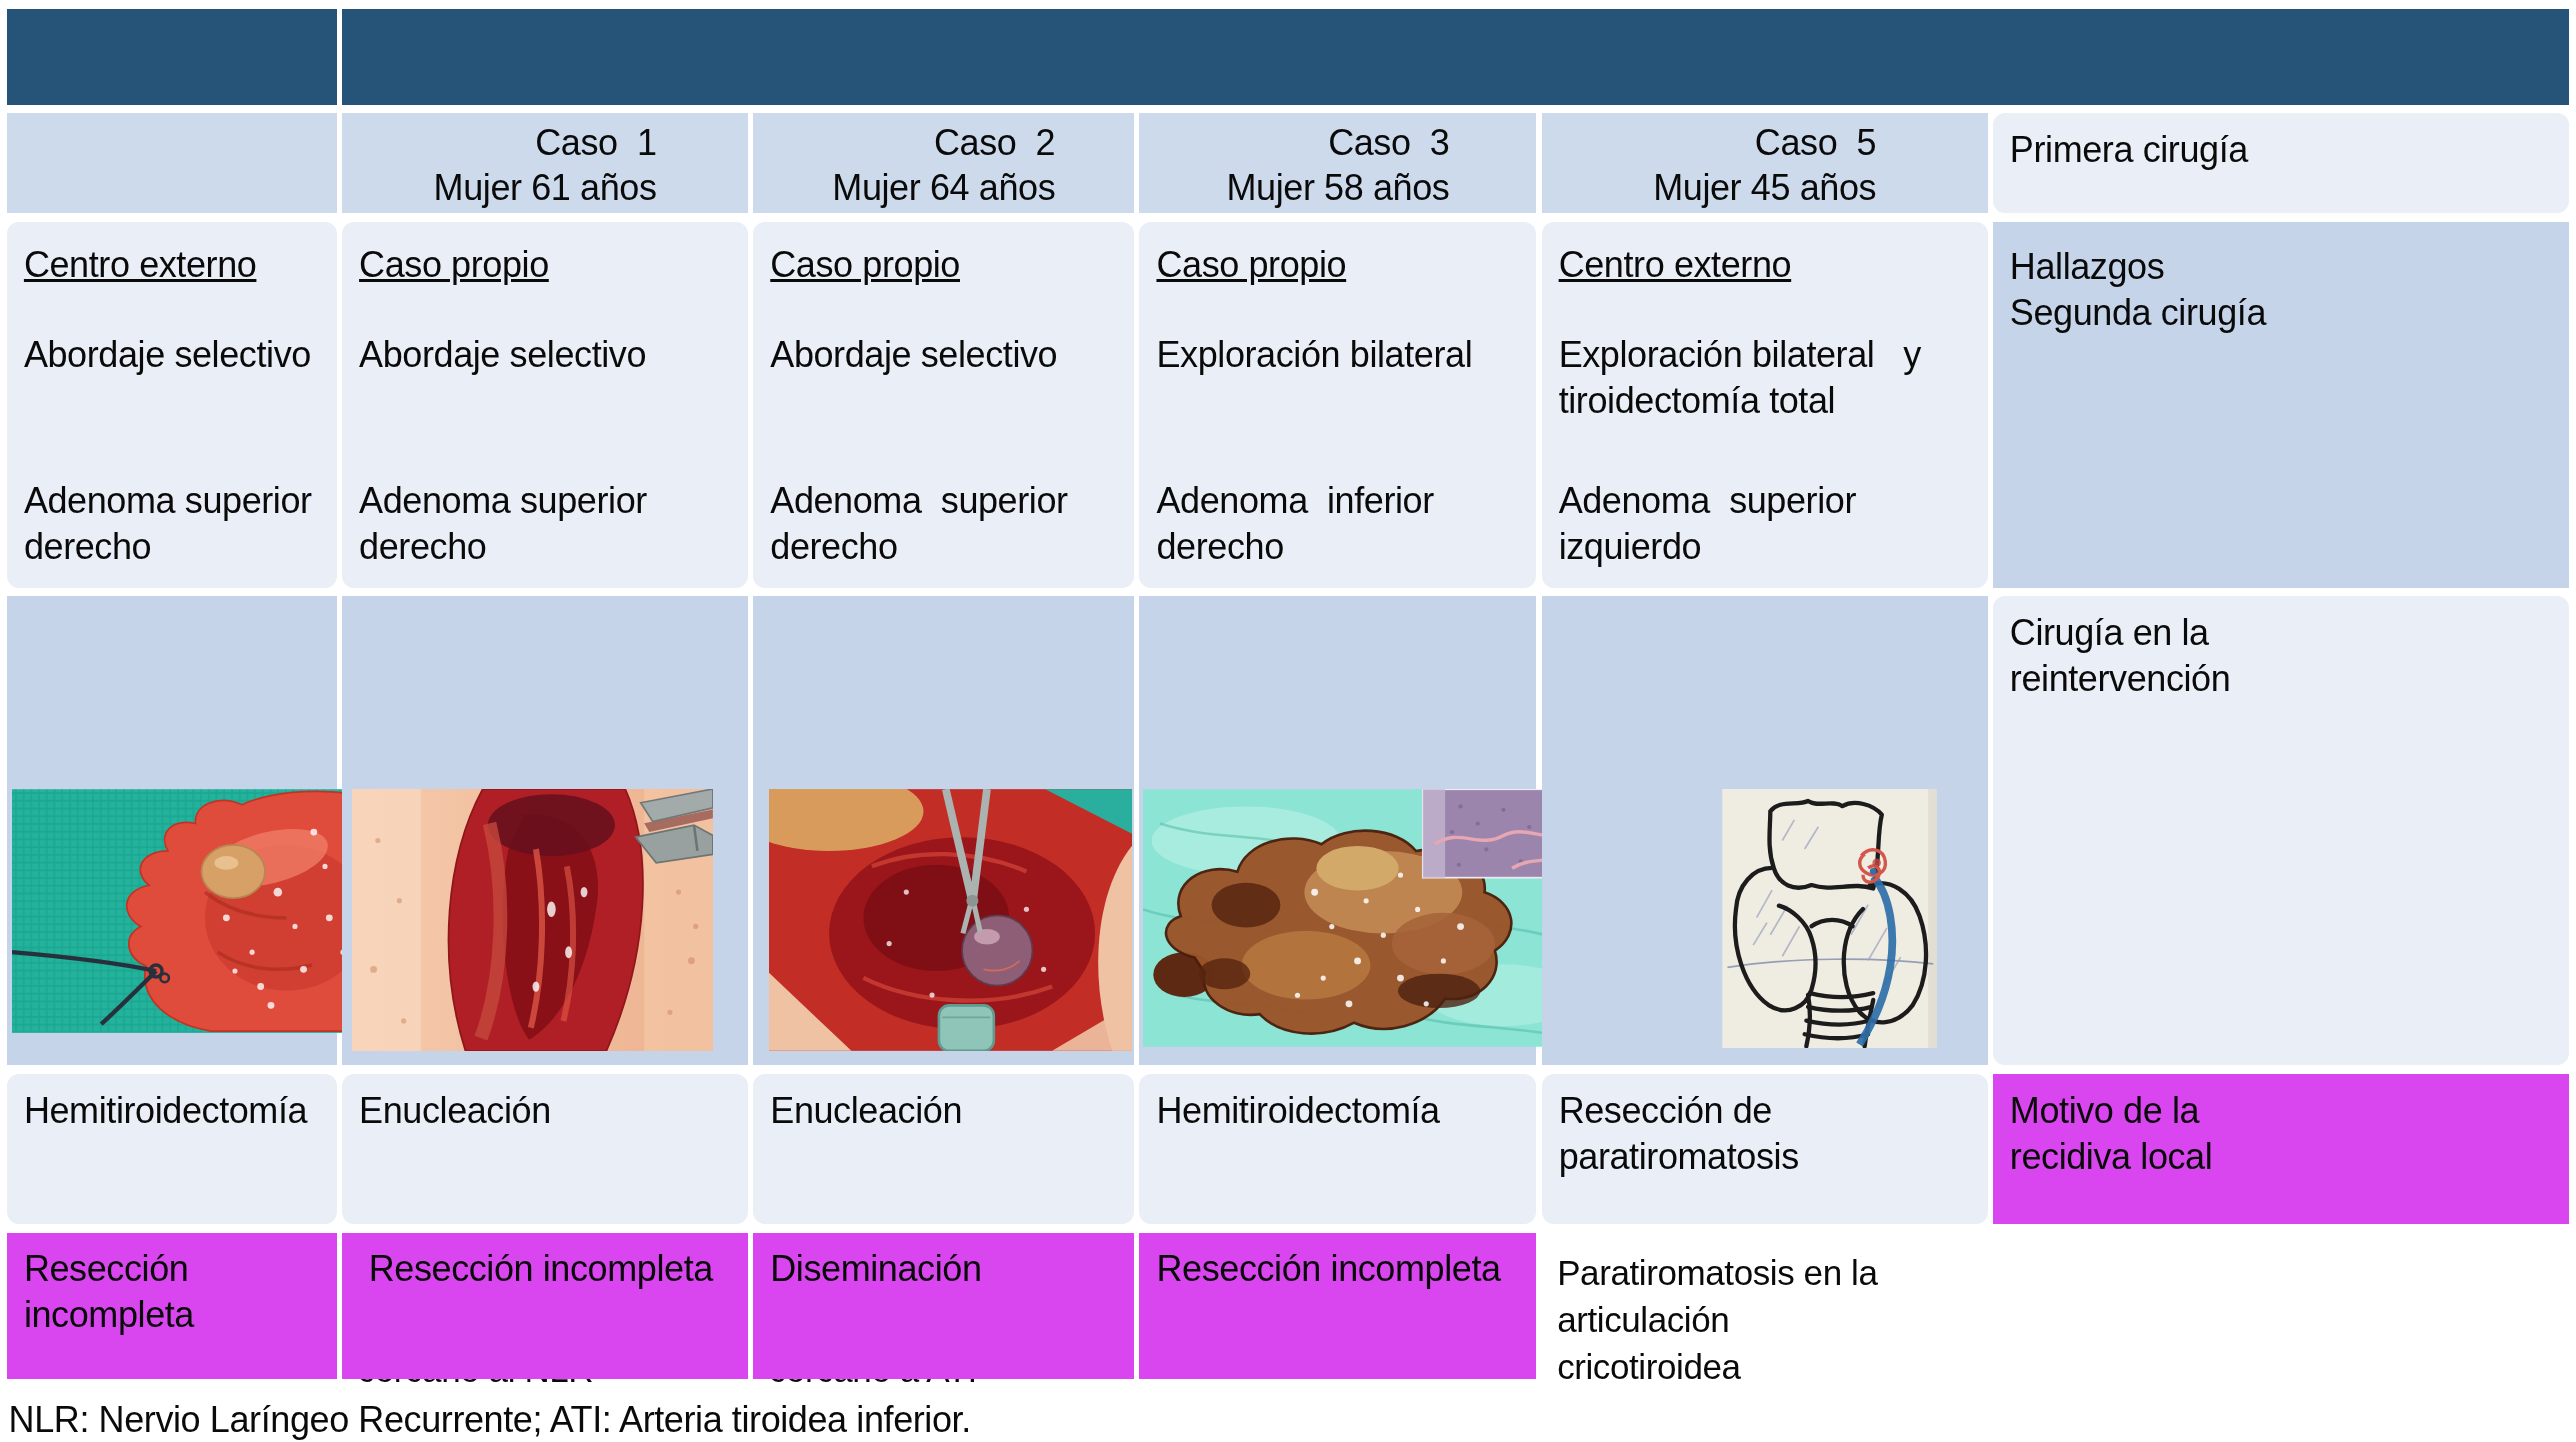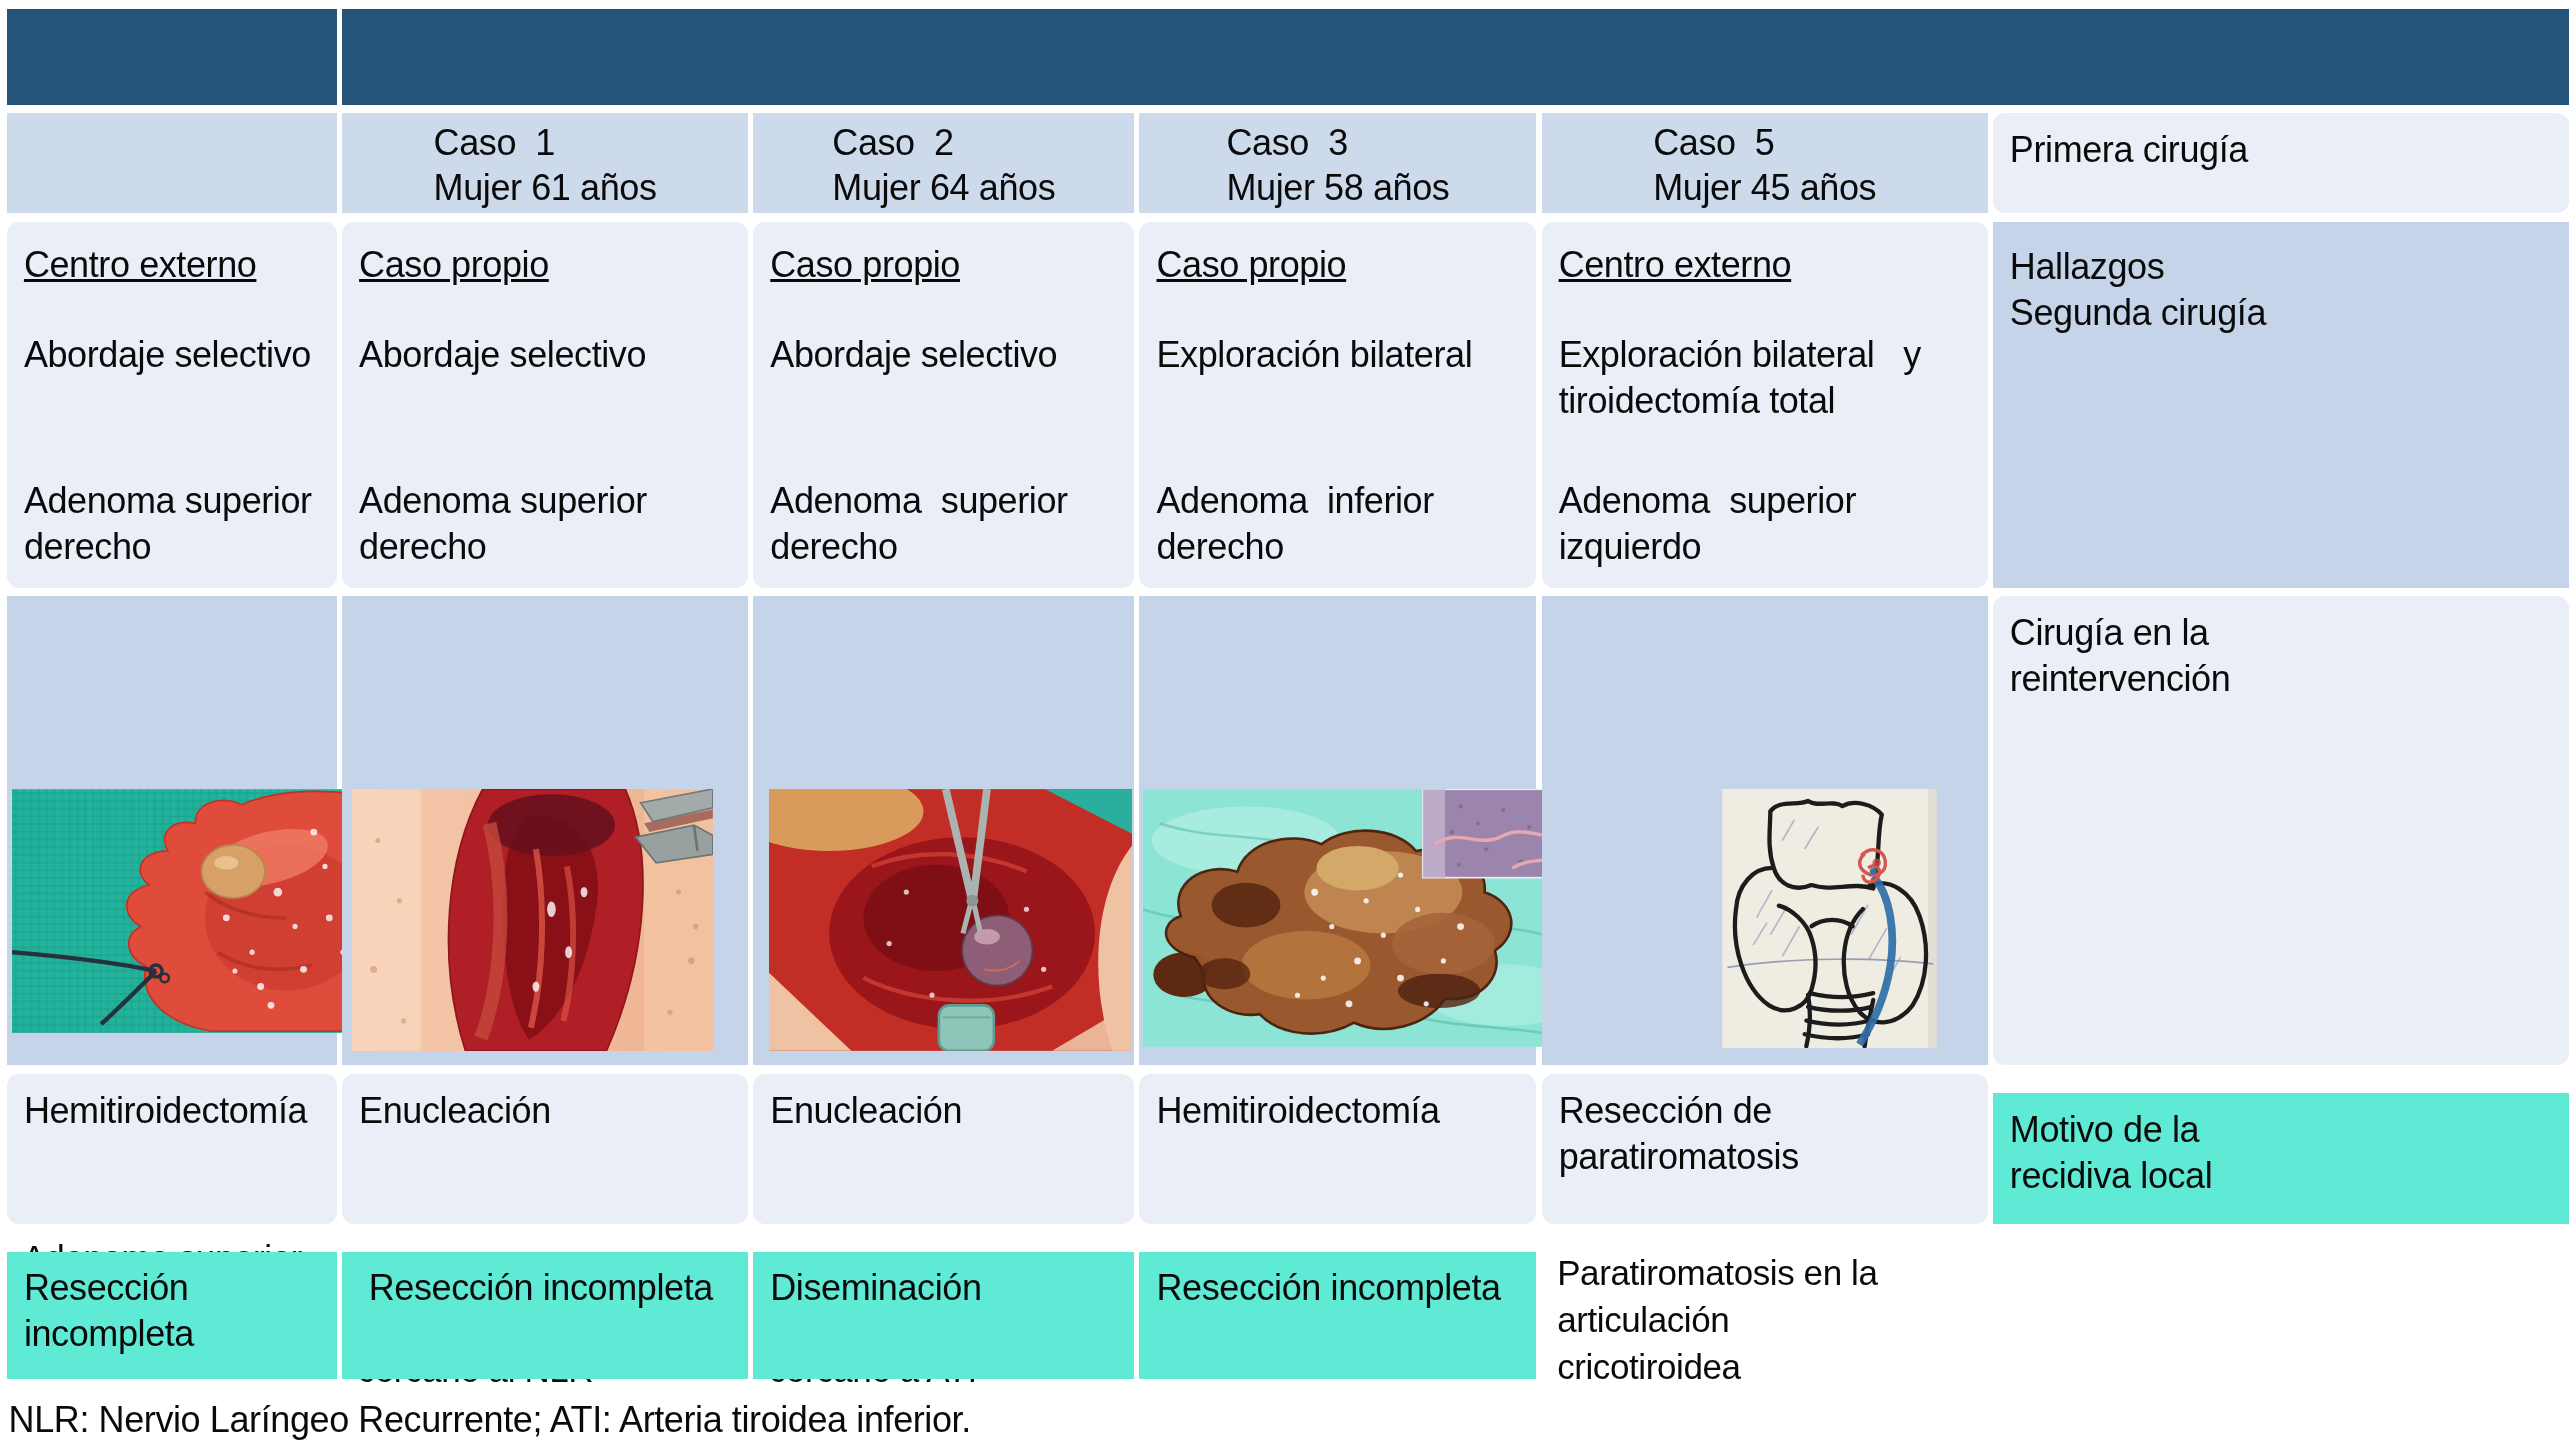--- a/index.html
+++ b/index.html
@@ -13,25 +13,25 @@
     display:grid;
     grid-template-columns:330px 406px 381px 397px 446px 576px;
     grid-template-rows:96px 100px 366px 469px 150px 146px;
     gap:8.6px 5.2px;
   }
   .band{background:#265378;}
   .band-main{grid-column:2/7;}
   .cell{padding:13.7px 6.9px 0 17px;white-space:pre-wrap;}
   .head{
     background:#cddaec;display:flex;align-items:flex-end;justify-content:center;
-    text-align:left;line-height:45px;padding:0 3.4px 3.4px 3.4px;white-space:pre-wrap;
+    text-align:right;line-height:45px;padding:0 3.4px 3.4px 3.4px;white-space:pre-wrap;
   }
   .r-light{background:#e9eef7;border-radius:12px;}
   .r-mid{background:#c6d4e9;}
-  .r-soft{background:#5eead4;margin-top:19px;}
+  .r-soft{background:#d946ef;}
   .stack{position:relative;padding:0;}
   .stack .p{position:absolute;left:17px;right:12px;white-space:pre-wrap;}
   .p1{top:20.6px;text-decoration:underline;}
   .p2{top:110px;}
   .p3{top:256px;}
   .imgcell{padding:8.6px 0 0 0;}
   .photo{display:block;}
   .photo svg{display:block;}
   .ph1{margin-left:5.2px;}
   .ph2{margin-left:10.3px;}

